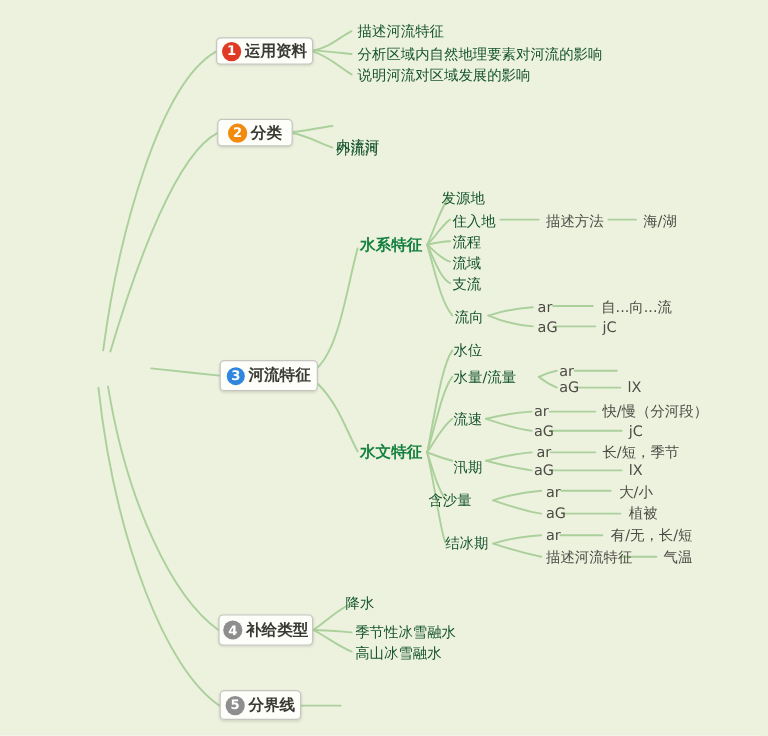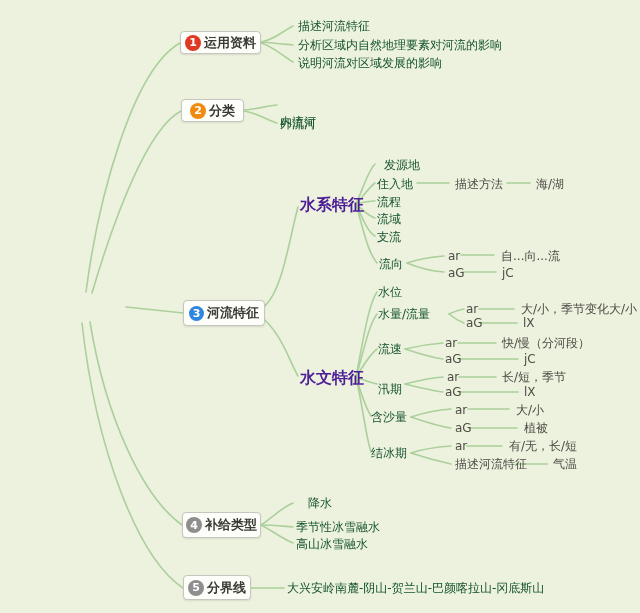--- a/index.html
+++ b/index.html
@@ -19,21 +19,21 @@
   .badge-blue{background:#2e86de;}
   .badge-gray{background:#8e8e8e;}
 
   .root{position:absolute;left:14px;top:291px;width:112px;height:32px;
         display:flex;align-items:center;justify-content:center;
         background:#6ec53a;border:1px solid #5fb22e;border-radius:8px;
         box-shadow:0 1px 3px rgba(0,0,0,.18);box-sizing:border-box;}
   .root-label{font-size:17px;font-weight:bold;color:#111;white-space:nowrap;letter-spacing:.5px;}
 
   .leaf{position:absolute;font-size:12px;line-height:14px;color:#14532d;white-space:nowrap;}
-  .group-label{position:absolute;font-size:16px;line-height:15px;font-weight:bold;color:#4c1d95;white-space:nowrap;}
+  .group-label{position:absolute;font-size:13px;line-height:15px;font-weight:bold;color:#15803d;white-space:nowrap;}
   .sub{position:absolute;font-size:12px;line-height:14px;color:#4c4c44;white-space:nowrap;}
 </style>
 </head>
 <body>
 
 <div id="canvas">
 
   <svg id="wires" viewBox="0 0 640 613">
     <g>
       <path d="M 86,292 C 98,200 132,70 180,43"></path>
@@ -122,68 +122,66 @@
   </div>
   <span class="leaf" style="left:280px;top:115px">内流河</span>
   <span class="leaf" style="left:280px;top:117px">外流河</span>
 
   <div class="node" style="left:183px;top:300px;width:82px;height:26px">
     <span class="badge badge-blue" style="width:15px;height:15px">3</span>
     <span class="node-label">河流特征</span>
   </div>
 
   <span class="group-label" style="left:300px;top:197px">水系特征</span>
-  <span class="leaf" style="left:384px;top:158px">发源地</span>
+  <span class="leaf" style="left:368px;top:158px">发源地</span>
   <span class="leaf" style="left:377px;top:177px">住入地</span>
   <span class="sub" style="left:455px;top:177px">描述方法</span>
   <span class="sub" style="left:536px;top:177px">海/湖</span>
   <span class="leaf" style="left:377px;top:195px">流程</span>
   <span class="leaf" style="left:377px;top:212px">流域</span>
   <span class="leaf" style="left:377px;top:230px">支流</span>
   <span class="leaf" style="left:379px;top:257px">流向</span>
   <span class="sub" style="left:448px;top:249px">ar</span>
   <span class="sub" style="left:501px;top:249px">自...向...流</span>
   <span class="sub" style="left:448px;top:266px">aG</span>
   <span class="sub" style="left:502px;top:266px">jC</span>
 
   <span class="group-label" style="left:300px;top:370px">水文特征</span>
   <span class="leaf" style="left:378px;top:285px">水位</span>
   <span class="leaf" style="left:378px;top:307px">水量/流量</span>
   <span class="sub" style="left:466px;top:302px">ar</span>
-  <span class="sub" style="left:521px;top:302px">大/小，季节变化大/小</span>
   <span class="sub" style="left:466px;top:316px">aG</span>
   <span class="sub" style="left:523px;top:316px">lX</span>
   <span class="leaf" style="left:378px;top:342px">流速</span>
   <span class="sub" style="left:445px;top:336px">ar</span>
   <span class="sub" style="left:502px;top:336px">快/慢（分河段）</span>
   <span class="sub" style="left:445px;top:352px">aG</span>
   <span class="sub" style="left:524px;top:352px">jC</span>
   <span class="leaf" style="left:378px;top:382px">汛期</span>
   <span class="sub" style="left:447px;top:370px">ar</span>
   <span class="sub" style="left:502px;top:370px">长/短，季节</span>
   <span class="sub" style="left:445px;top:385px">aG</span>
   <span class="sub" style="left:524px;top:385px">lX</span>
-  <span class="leaf" style="left:371px;top:410px">含沙量</span>
+  <span class="leaf" style="left:357px;top:410px">含沙量</span>
   <span class="sub" style="left:455px;top:403px">ar</span>
   <span class="sub" style="left:516px;top:403px">大/小</span>
   <span class="sub" style="left:455px;top:421px">aG</span>
   <span class="sub" style="left:524px;top:421px">植被</span>
   <span class="leaf" style="left:371px;top:446px">结冰期</span>
   <span class="sub" style="left:455px;top:439px">ar</span>
   <span class="sub" style="left:509px;top:439px">有/无，长/短</span>
   <span class="sub" style="left:455px;top:457px">描述河流特征</span>
   <span class="sub" style="left:553px;top:457px">气温</span>
 
   <div class="node" style="left:182px;top:512px;width:79px;height:26px">
     <span class="badge badge-gray">4</span>
     <span class="node-label">补给类型</span>
   </div>
-  <span class="leaf" style="left:308px;top:496px">降水</span>
+  <span class="leaf" style="left:288px;top:496px">降水</span>
   <span class="leaf" style="left:296px;top:520px">季节性冰雪融水</span>
   <span class="leaf" style="left:296px;top:537px">高山冰雪融水</span>
 
   <div class="node" style="left:183px;top:575px;width:68px;height:25px">
     <span class="badge badge-gray">5</span>
     <span class="node-label">分界线</span>
   </div>
-  <span class="leaf" style="left:287px;top:581px">大兴安岭南麓-阴山-贺兰山-巴颜喀拉山-冈底斯山</span>
 
 </div>
 
 </body></html>

